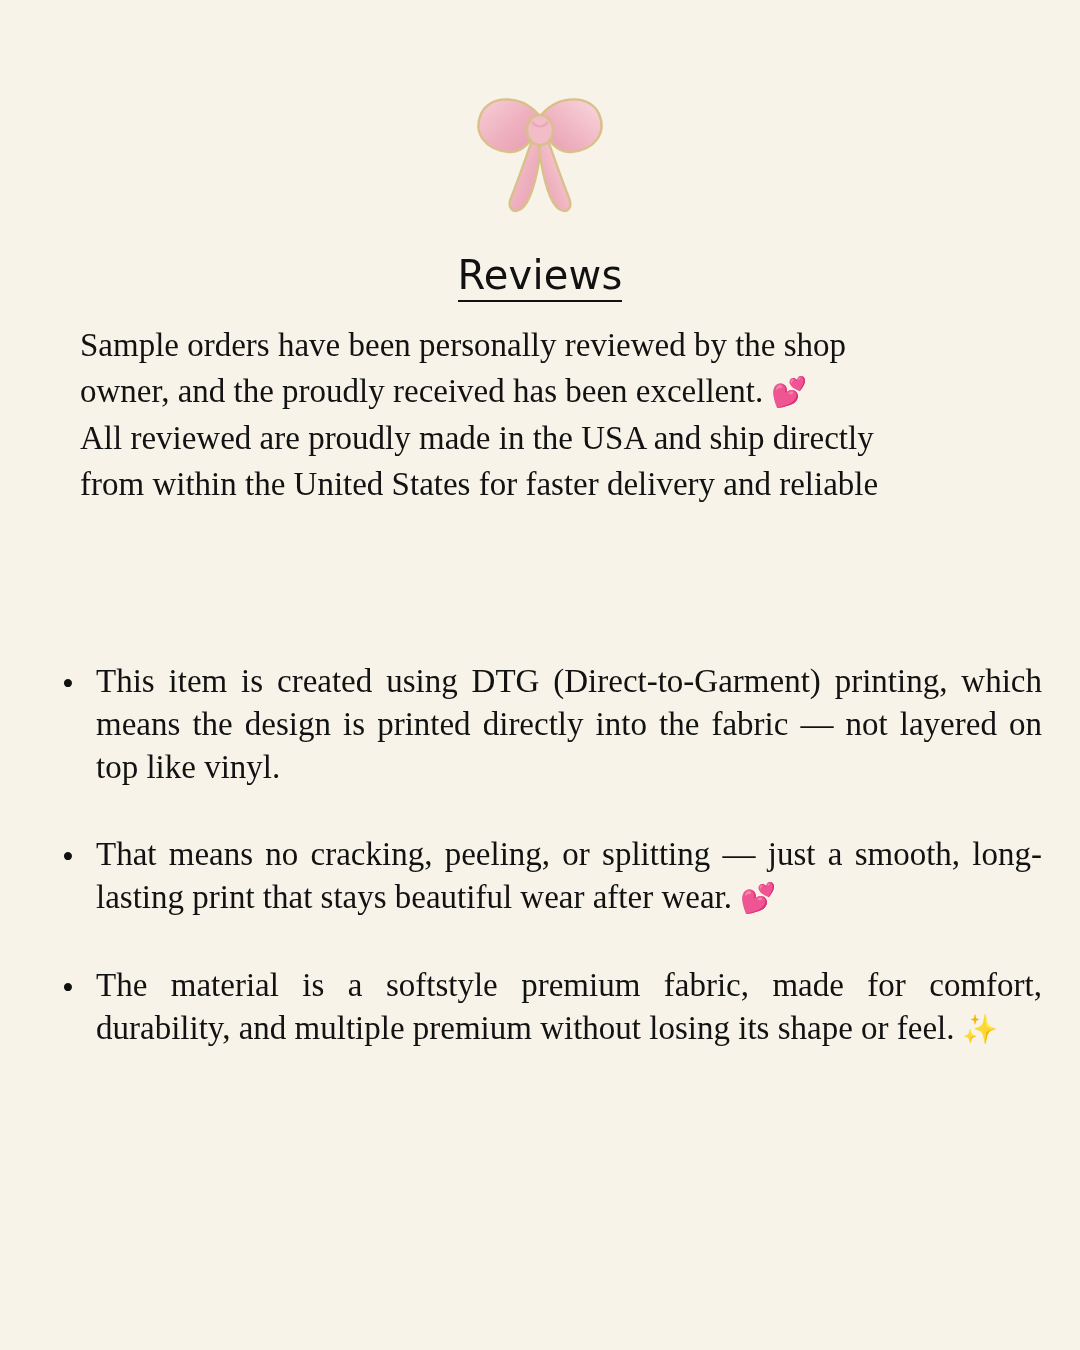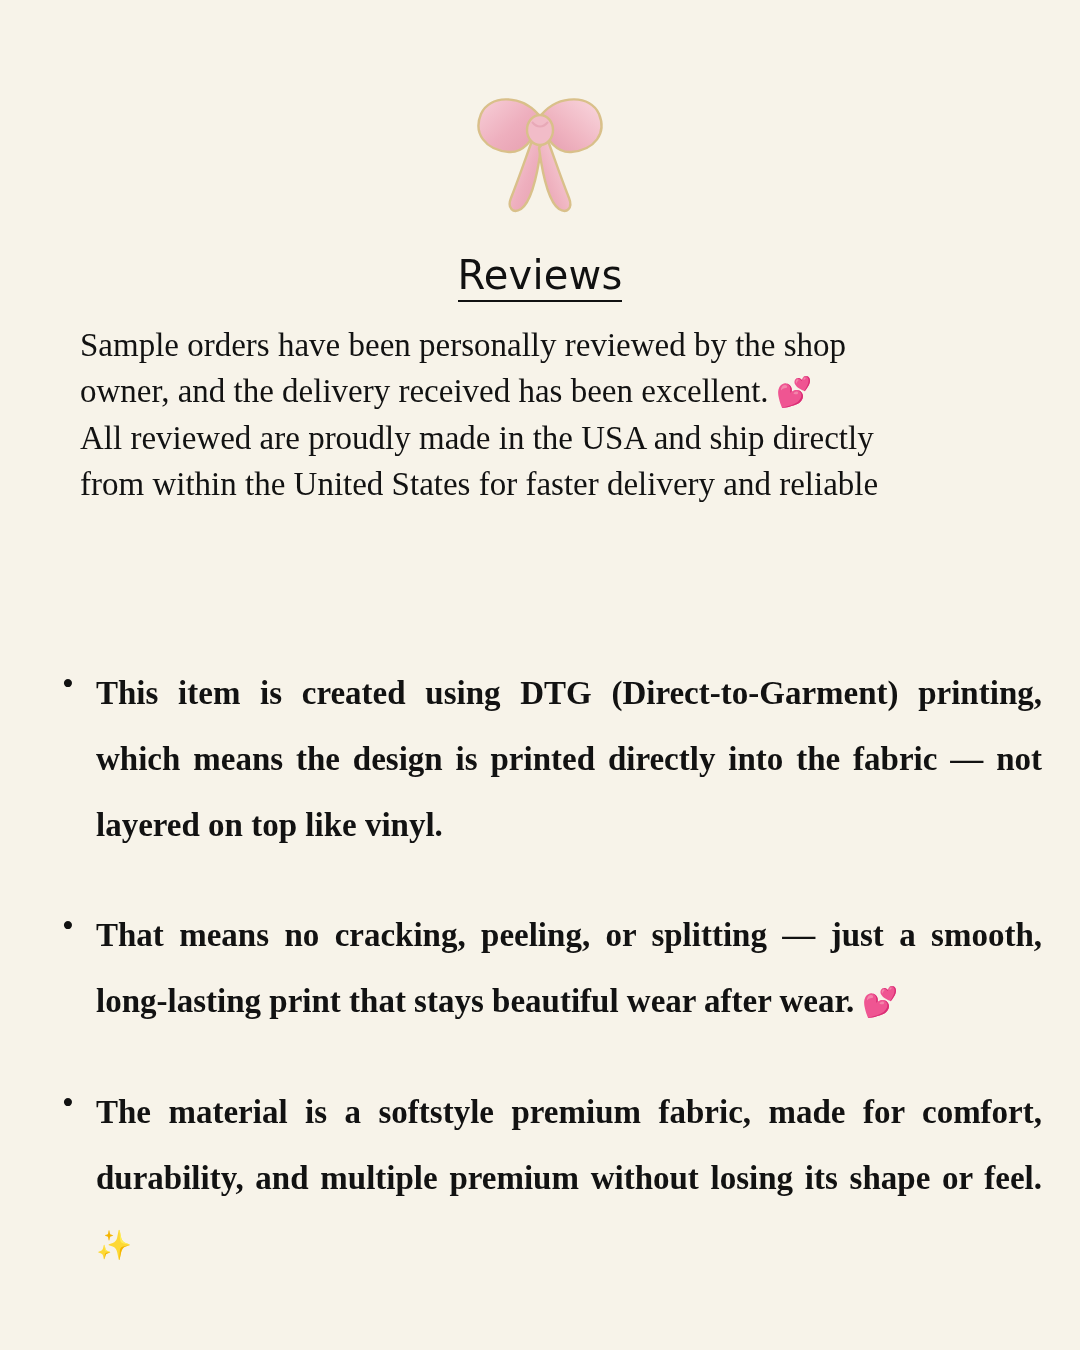--- a/index.html
+++ b/index.html
@@ -117,25 +117,24 @@
   .dot {
     flex: 0 0 34px;
     font-size: 34px;
     line-height: 47px;
     text-align: left;
     color: #111;
   }
   .btext {
     flex: 1 1 auto;
     font-size: 33px;
-    line-height: 66px;
+    line-height: 43px;
     text-align: justify;
     text-justify: inter-word;
     color: #121212;
-    font-weight: bold;
   }
 </style>
 </head>
 <body>
 
 <div class="page">
 
   <div class="bow-wrap">
     <svg class="bow" viewBox="0 0 150 150">
       <defs>
@@ -163,21 +162,21 @@
       <path d="M67 44 C72 50 78 50 83 44" stroke="#e8a9b7" stroke-width="2" fill="none"></path>
     </svg>
   </div>
 
   <div class="heading">
     <span>Reviews</span>
   </div>
 
   <div class="intro">
     <span class="line">Sample orders have been personally reviewed by the shop</span>
-    <span class="line"><span>owner, and the delivery received has been excellent.</span> <span class="emoji heart">💕</span></span>
+    <span class="line"><span>owner, and the proudly received has been excellent.</span> <span class="emoji heart">💕</span></span>
     <span class="line">All reviewed are proudly made in the USA and ship directly</span>
     <span class="line">from within the United States for faster delivery and reliable</span>
   </div>
 
   <div class="bullets">
 
     <div class="bullet">
       <div class="dot">•</div>
       <div class="btext"> This item is created using DTG (Direct-to-Garment) printing, which means the design is printed directly into the fabric — not layered on top like vinyl.</div>
     </div>

